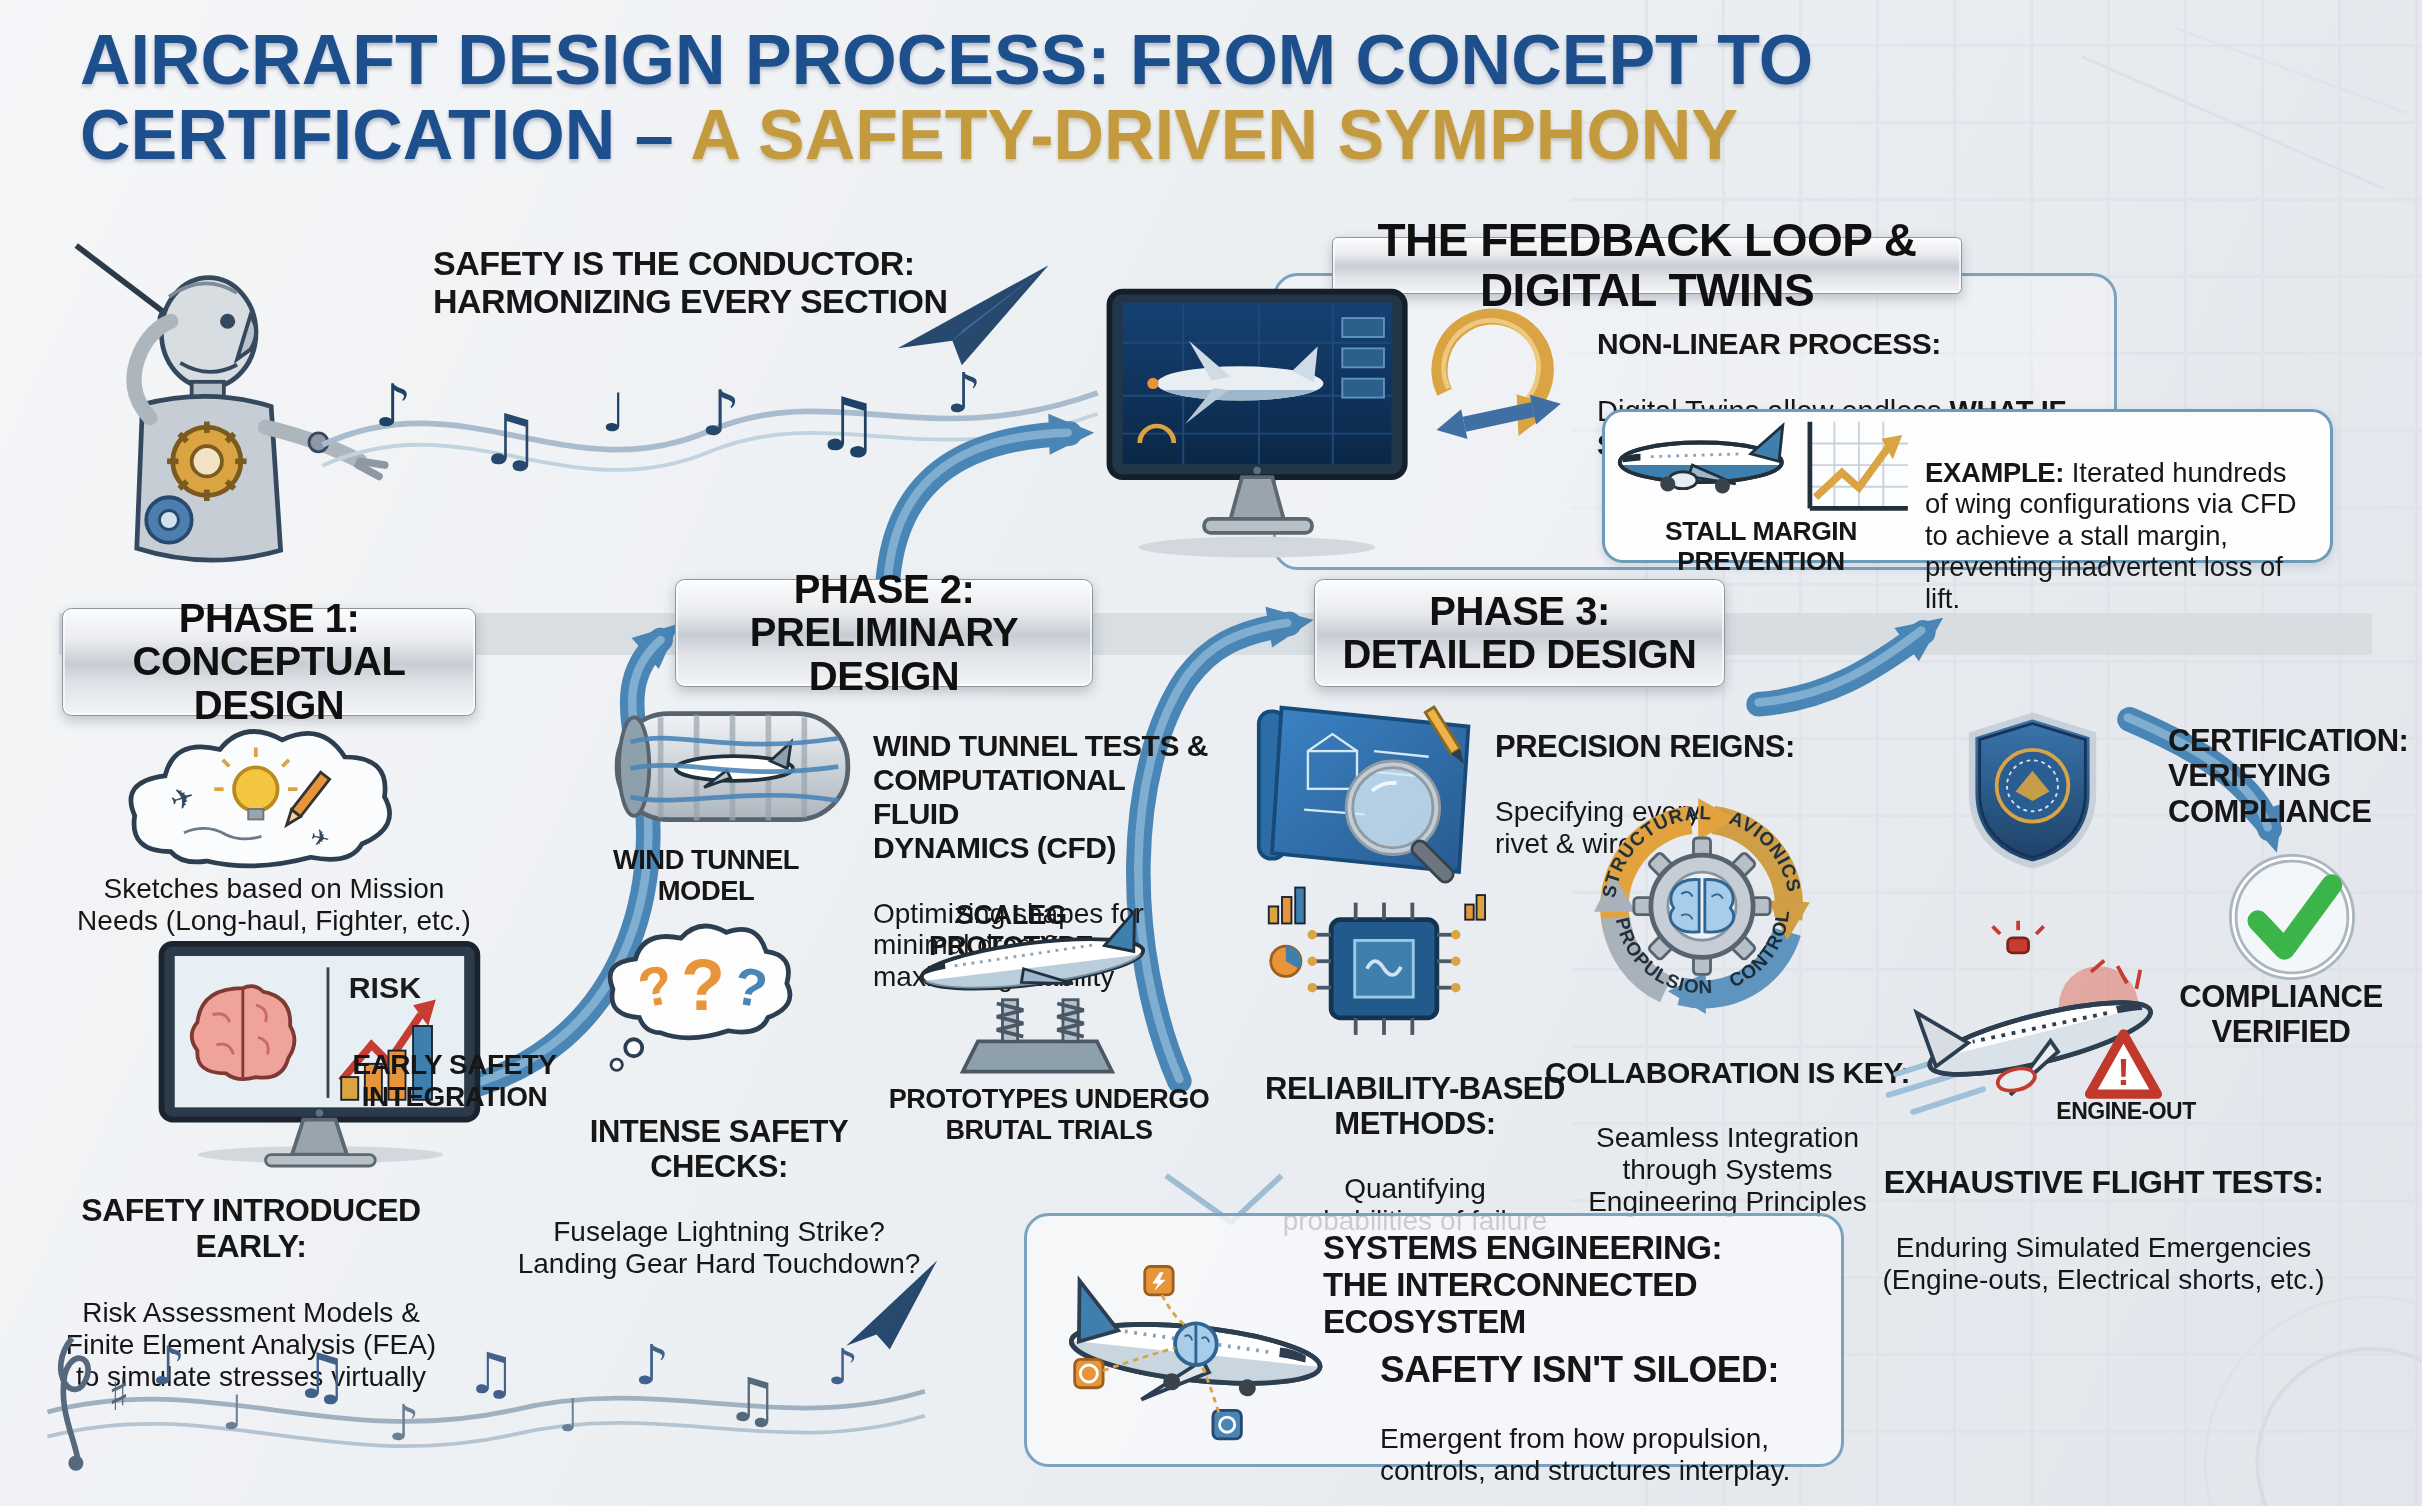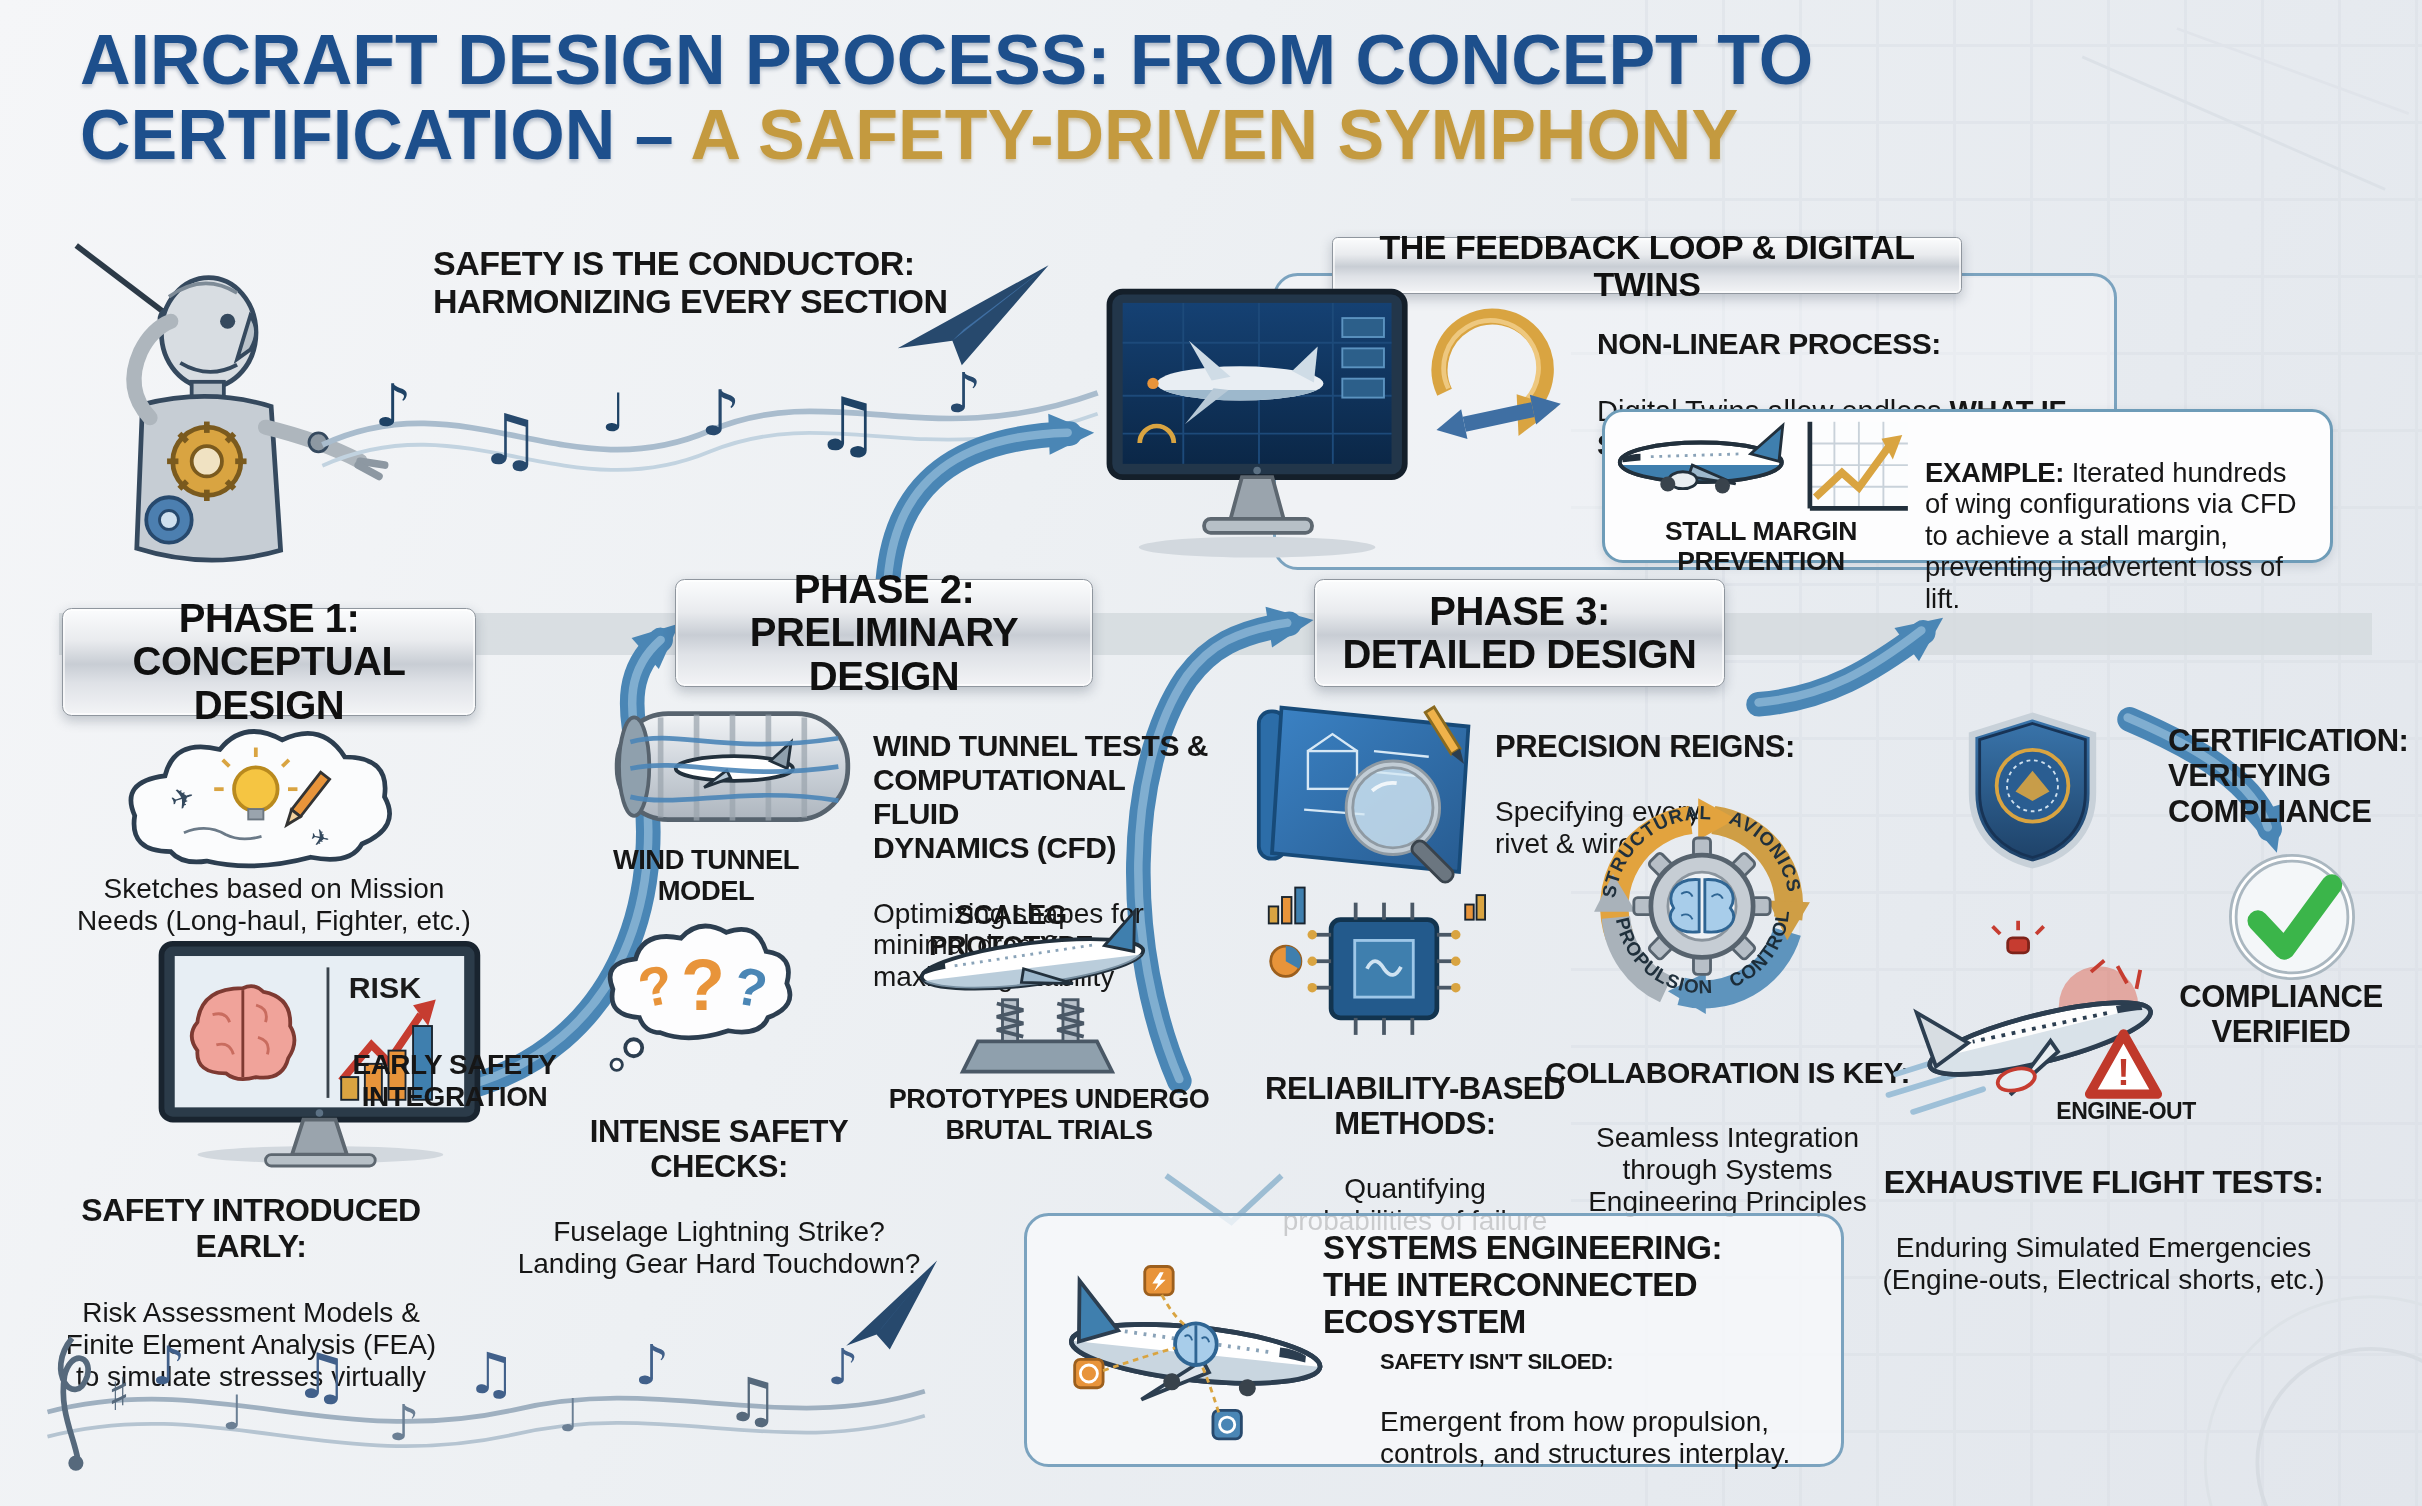--- a/index.html
+++ b/index.html
@@ -96,21 +96,21 @@
     <text class="note" x="660" y="95" font-size="58" fill="#27496d">♪</text>
   </svg>
 
   <svg class="abs" style="left:890px;top:254px" width="170" height="132" viewBox="0 0 180 140">
     <polygon points="8,100 168,12 76,118 66,92" fill="#27496d"></polygon>
     <polygon points="66,92 168,12 78,80" fill="#3f6fa3"></polygon>
   </svg>
 
   <div class="abs roundframe" style="left:1273px;top:273px;width:838px;height:291px;"></div>
 
-  <div class="abs metalbox" style="left:1332px;top:237px;width:628px;height:55px;font-size:34px;border-radius:5.7px;">THE FEEDBACK LOOP &amp; DIGITAL TWINS</div>
+  <div class="abs metalbox" style="left:1332px;top:237px;width:628px;height:55px;font-size:46px;border-radius:5.7px;">THE FEEDBACK LOOP &amp; DIGITAL TWINS</div>
 
   <svg class="abs" style="left:1098px;top:284px" width="322" height="284" viewBox="0 0 340 300">
     <defs>
       <linearGradient id="scr" x1="0" y1="0" x2="0" y2="1">
         <stop offset="0" stop-color="#154173"></stop>
           <stop offset="1" stop-color="#0b2747"></stop>
       </linearGradient>
       <clipPath id="fbclip">
           <rect x="26" y="112" width="282" height="76"></rect>
         </clipPath>
@@ -570,21 +570,21 @@
     <div>Enduring Simulated Emergencies
 (Engine-outs, Electrical shorts, etc.)</div>
   </div>
 
   <div class="abs roundframe" style="left:1024px;top:1213px;width:814px;height:248px;background:rgba(247,249,251,.8);"></div>
 
   <div class="abs blk left hd" style="left:1323px;top:1230px;width:502px;font-size:33px;line-height:1.12;">SYSTEMS ENGINEERING:
 THE INTERCONNECTED ECOSYSTEM</div>
 
   <div class="abs blk left" style="left:1380px;top:1317px;width:445px;font-size:28px;">
-    <div class="hd" style="font-size:22px;">SAFETY ISN'T SILOED:</div>
+    <div class="hd" style="font-size:37px;">SAFETY ISN'T SILOED:</div>
     <div>Emergent from how propulsion,
 controls, and structures interplay.</div>
   </div>
 
   <svg class="abs" style="left:1033px;top:1238px" width="322" height="218" viewBox="0 0 340 230">
     <defs>
         <clipPath id="syc">
           <rect y="122" width="340" height="50"></rect>
         </clipPath>
       </defs>

